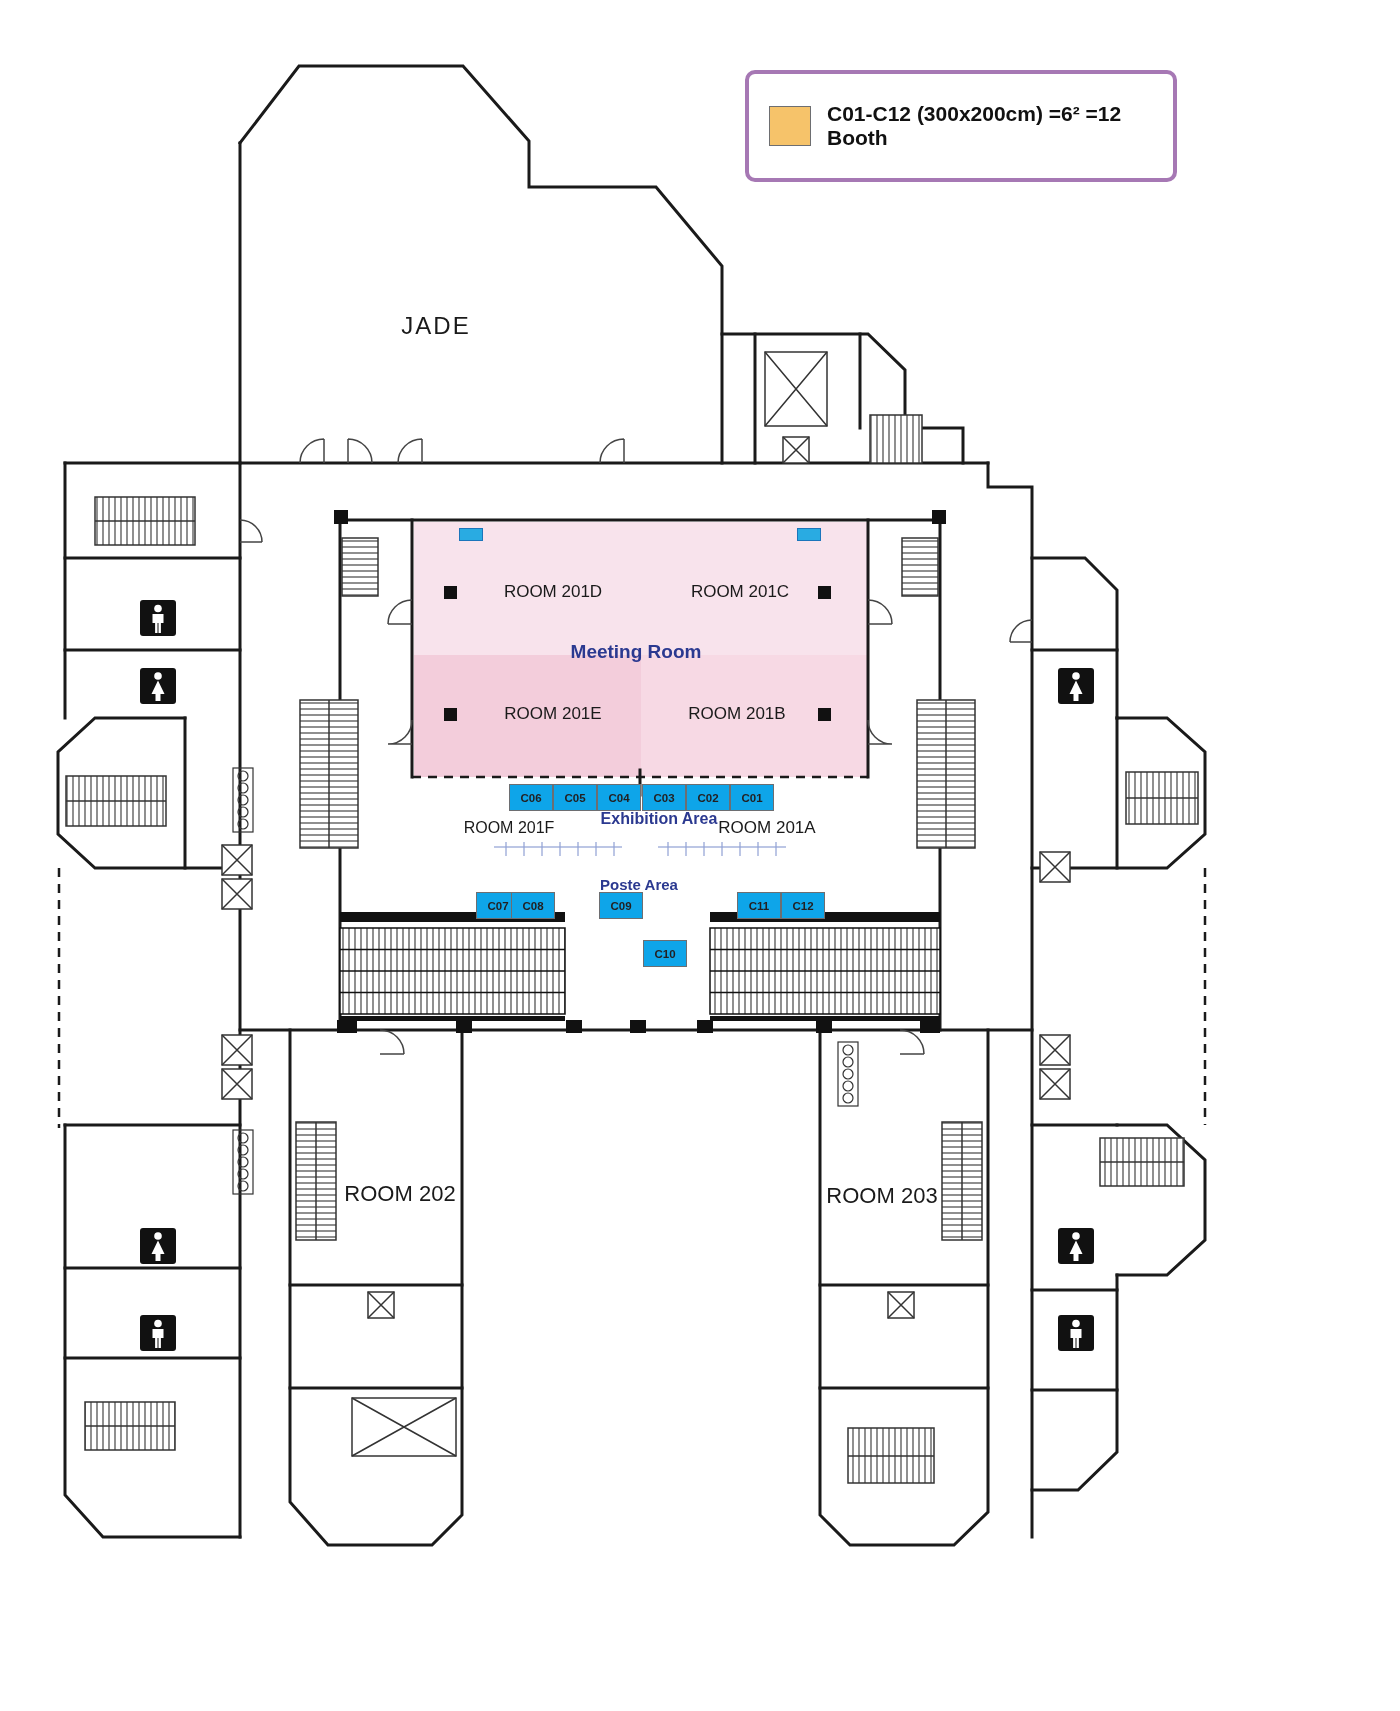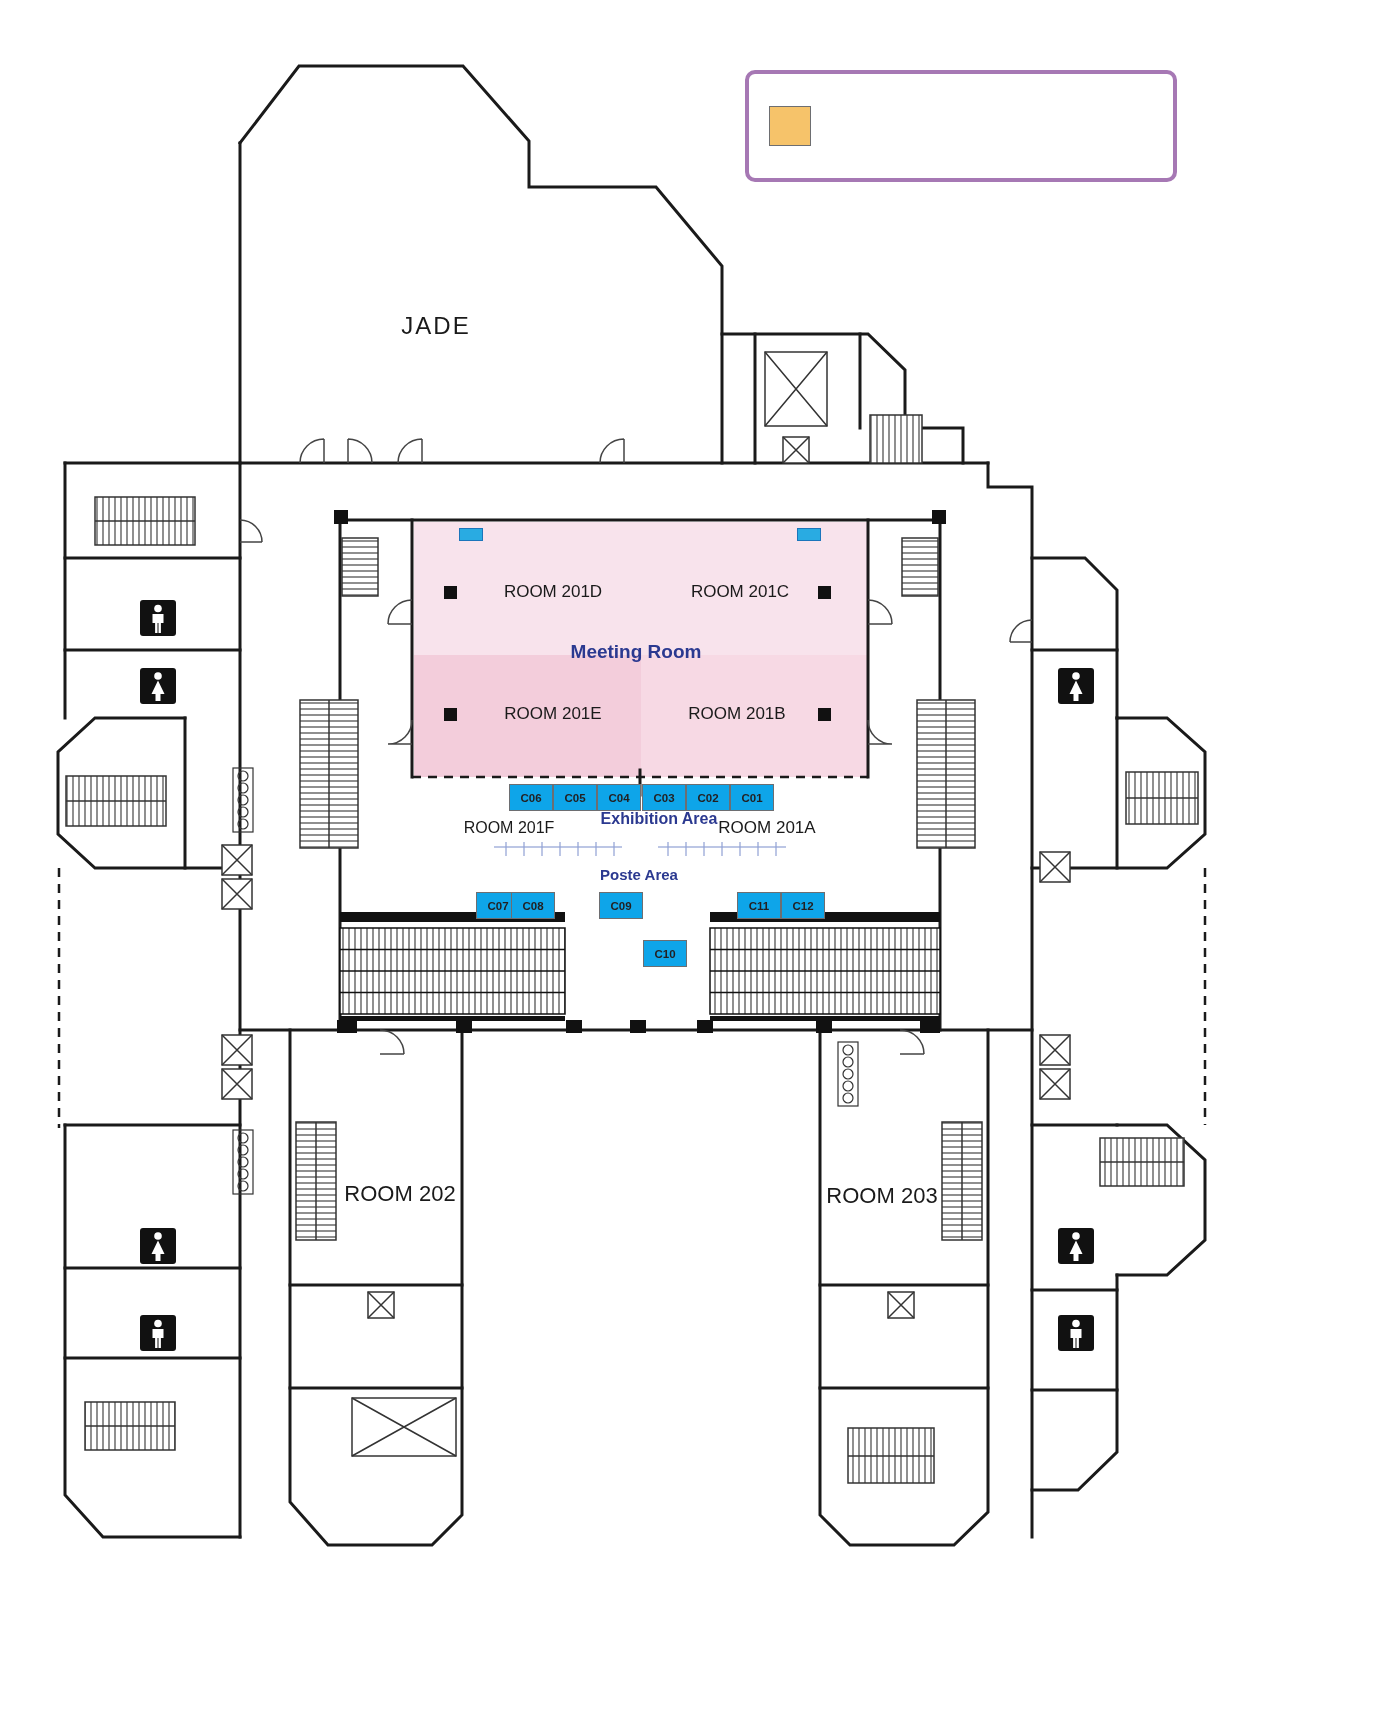--- a/index.html
+++ b/index.html
@@ -6,21 +6,21 @@
   html,body { background:#ffffff; font-family:"Liberation Sans", sans-serif; }
   .plan { position:relative; width:1400px; height:1711px; background:#fff; overflow:hidden; }
   .plan-svg { position:absolute; left:0; top:0; }
   .label { position:absolute; transform:translate(-50%,-50%); white-space:nowrap; color:#1a1a1a; }
   .room-label { font-size:17px; }
   .big-room-label { font-size:22px; }
   .jade-label { font-size:24px; letter-spacing:2px; }
   .blue-label { color:#2b3990; font-weight:bold; }
   .meeting-label { font-size:19px; }
   .area-label { font-size:16px;padding-left:44px; }
-  .poste-label { font-size:15px; }
+  .poste-label { font-size:15px;margin-top:10px; }
   .booth { position:absolute; width:44px; height:27px; background:#0ea5e9; border:1.5px solid #6d6e71;
            display:flex; align-items:center; justify-content:center;
            font-size:11.5px; font-weight:bold; color:#231f20; }
   .legend { position:absolute; left:745px; top:70px; width:432px; height:112px;
             border:4px solid #a678b4; border-radius:10px; background:#fff;
             display:flex; align-items:center; gap:16px; padding:0 20px; }
   .legend .swatch { width:42px; height:40px; background:#f6c36a; border:1.5px solid #6d6e71; flex:none; }
   .legend .text { font-size:21px; font-weight:bold; color:#111; }
   .tag { position:absolute; width:24px; height:13px; background:#29abe2; border:1px solid #1b75bb; }
 </style>
@@ -255,20 +255,21 @@
       <use href="#woman-sign" x="1058" y="668" width="36" height="36"></use>
       <use href="#woman-sign" x="140" y="1228" width="36" height="36"></use>
       <use href="#man-sign" x="140" y="1315" width="36" height="36"></use>
       <use href="#woman-sign" x="1058" y="1228" width="36" height="36"></use>
       <use href="#man-sign" x="1058" y="1315" width="36" height="36"></use>
     </g>
   </svg>
 
   <div class="legend">
     <span class="swatch"></span>
+    <span class="text">C01-C12 (300x200cm) =6² =12 Booth</span>
   </div>
 
   <div class="label jade-label" style="left:436px; top:326px;">JADE</div>
   <div class="label room-label" style="left:553px; top:592px;">ROOM 201D</div>
   <div class="label room-label" style="left:740px; top:592px;">ROOM 201C</div>
   <div class="label blue-label meeting-label" style="left:636px; top:652px;">Meeting Room</div>
   <div class="label room-label" style="left:553px; top:714px;">ROOM 201E</div>
   <div class="label room-label" style="left:737px; top:714px;">ROOM 201B</div>
   <div class="label blue-label area-label" style="left:637px; top:819px;">Exhibition Area</div>
   <div class="label room-label" style="left:509px; top:828px; font-size:16px;">ROOM 201F</div>

